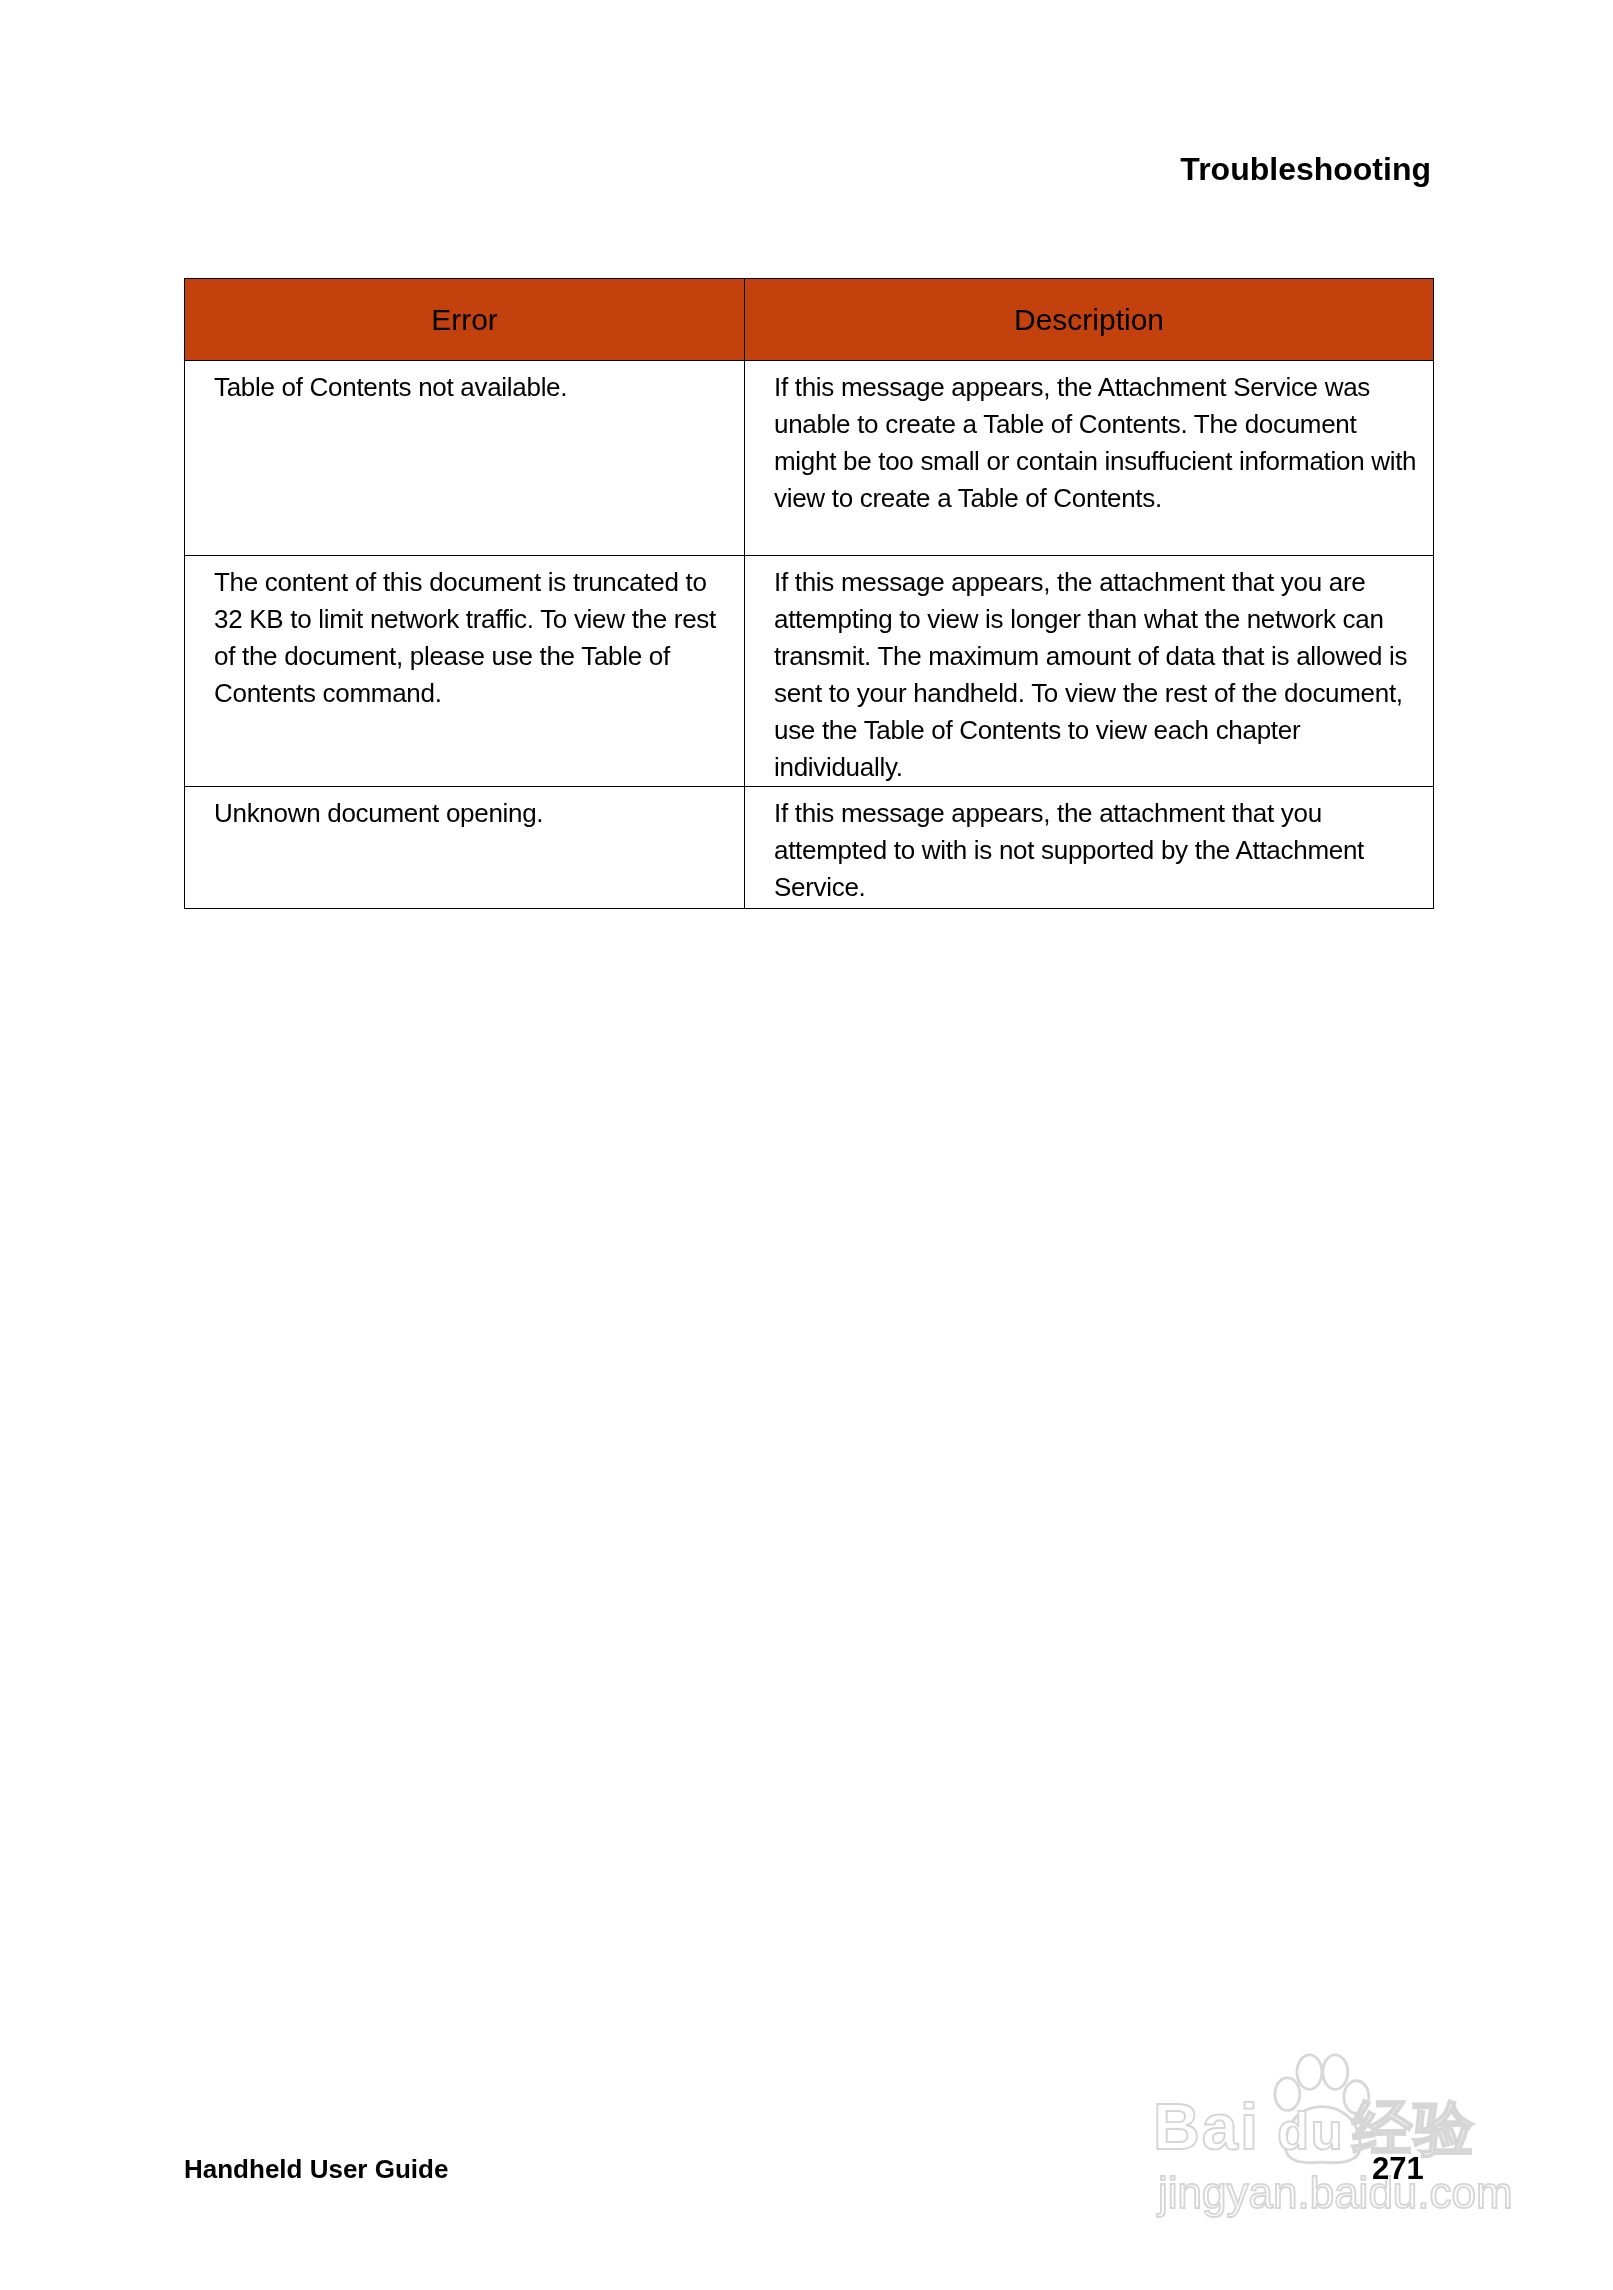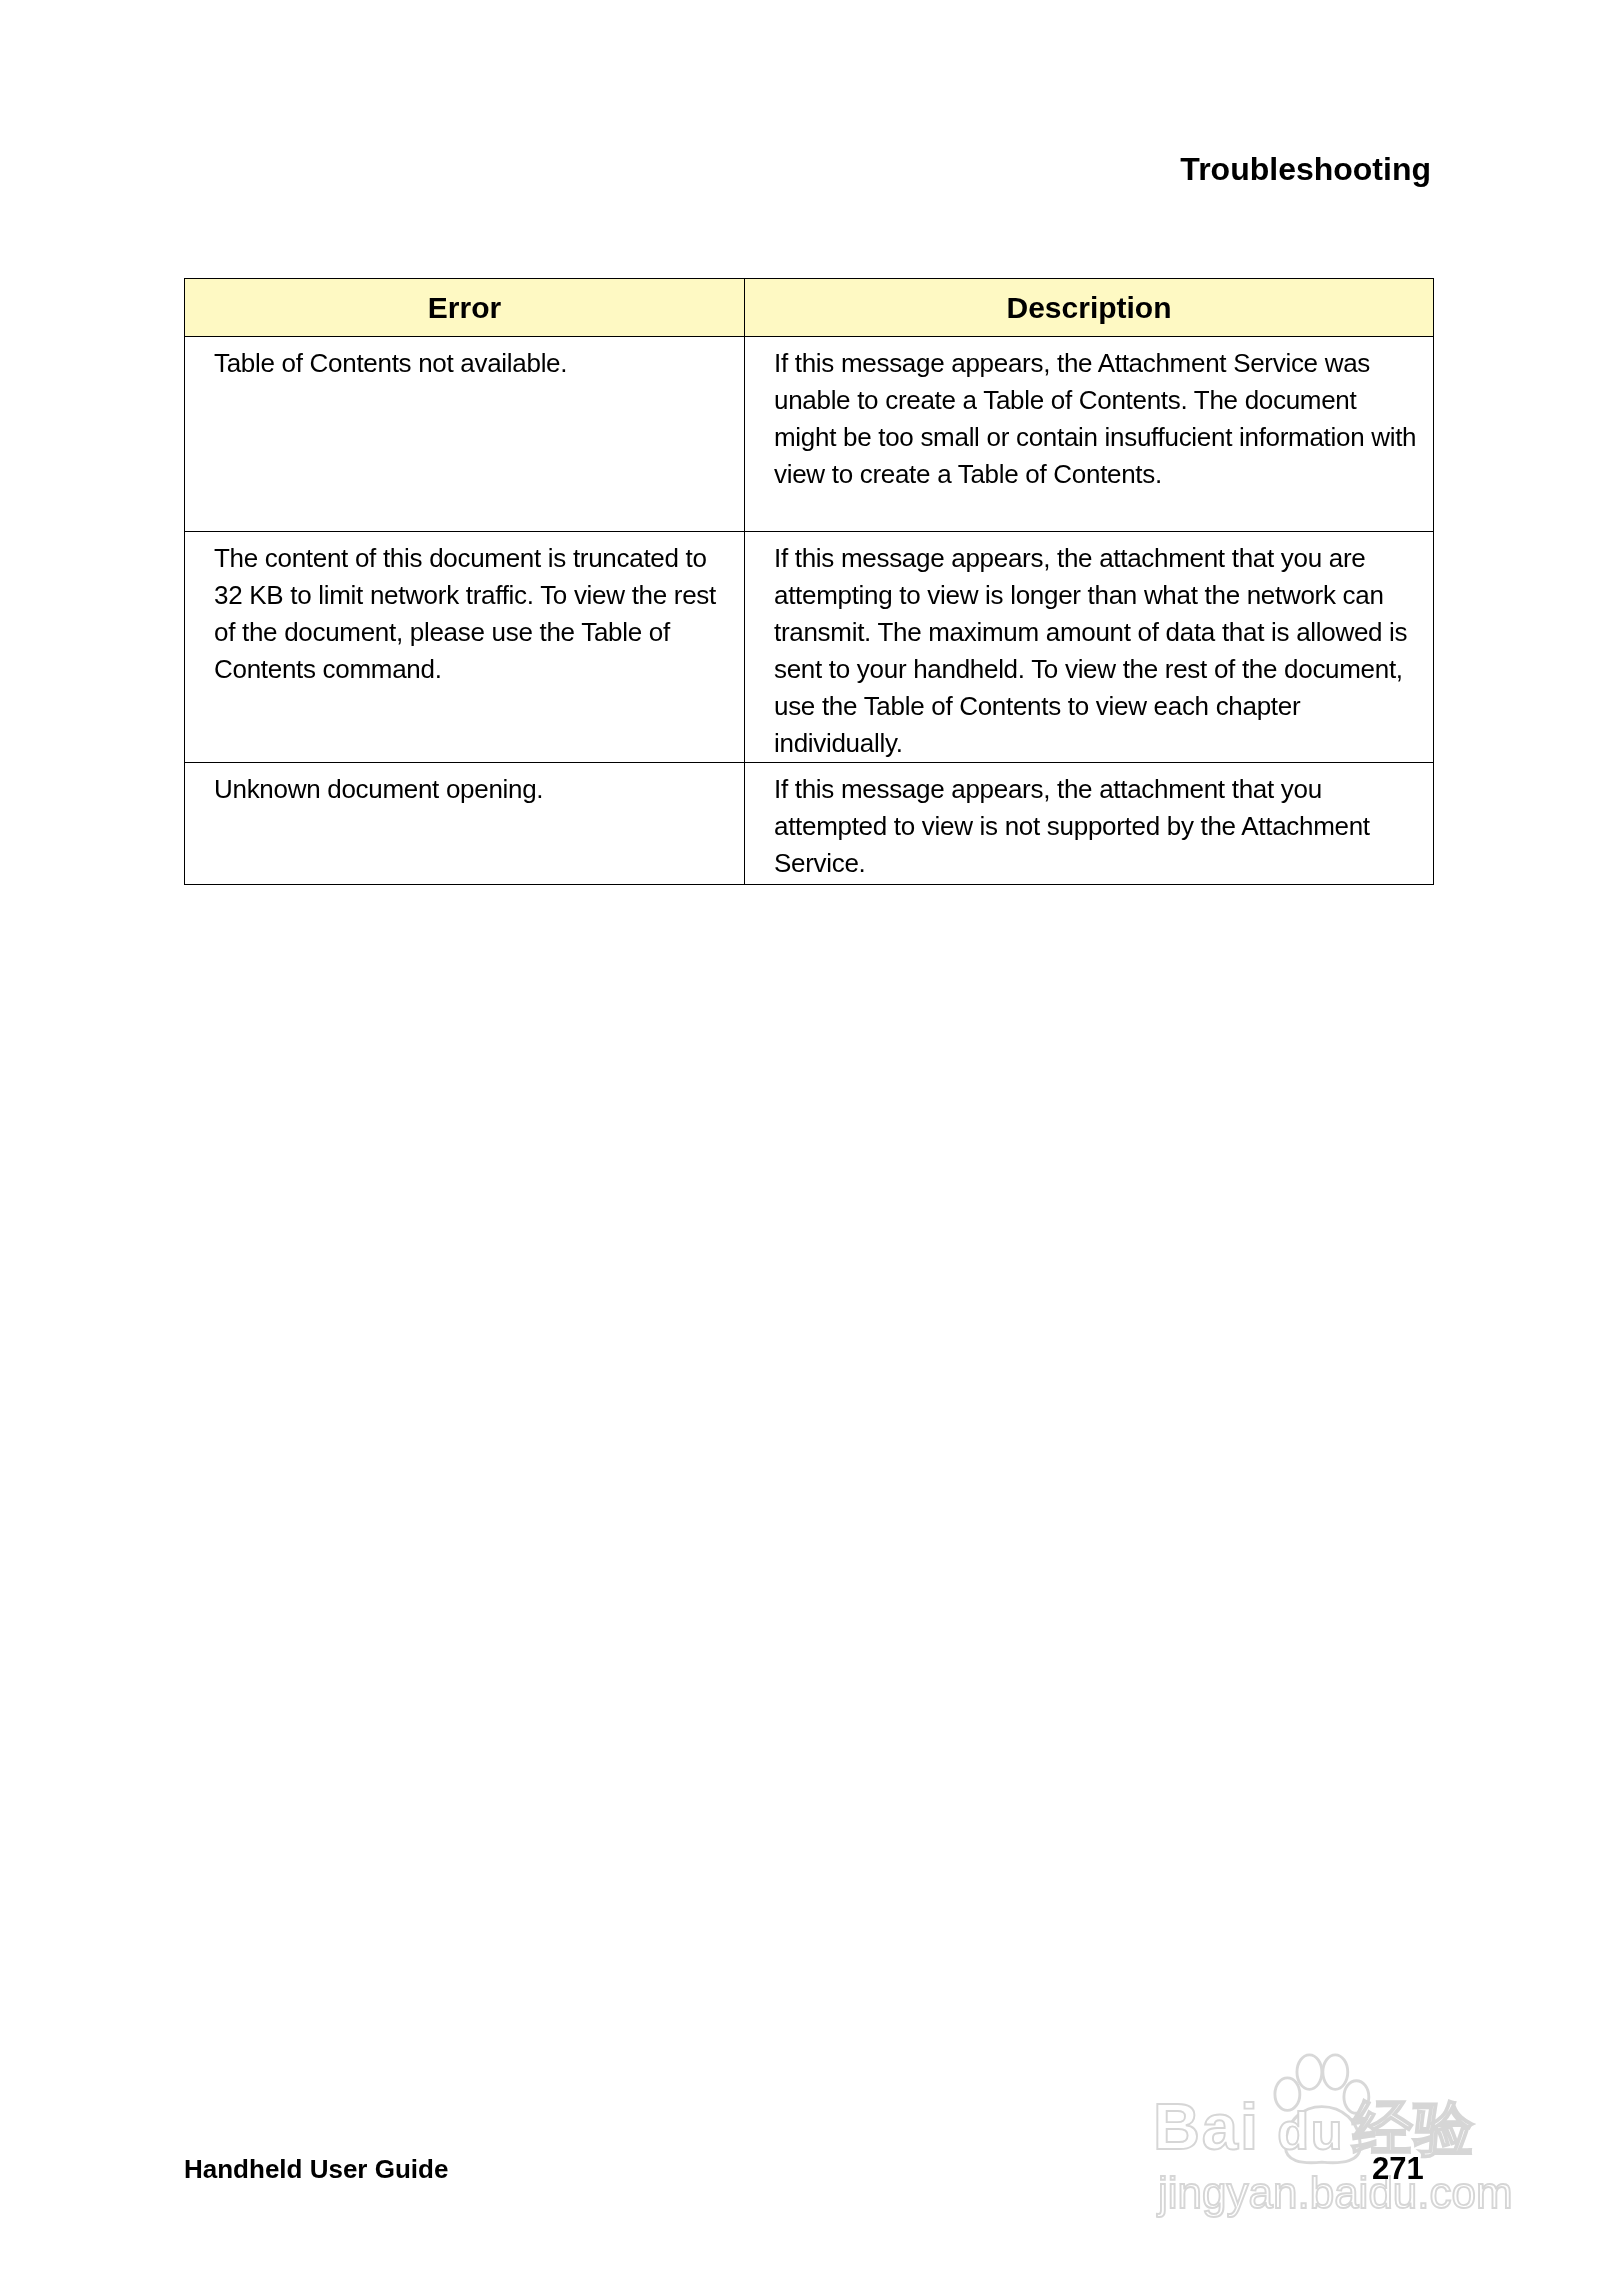--- a/index.html
+++ b/index.html
@@ -14,22 +14,22 @@
   table.err-table {
     position: absolute; left: 184px; top: 278px; width: 1249px;
     border-collapse: collapse; table-layout: fixed;
   }
   .err-table col.c1 { width: 560px; }
   .err-table col.c2 { width: 689px; }
   .err-table th, .err-table td {
     border: 1.9px solid #000; vertical-align: top; text-align: left;
   }
   .err-table th {
-    background: #fef9c3; font-weight: bold; font-size: 30px;
-    text-align: center; height: 57px; padding: 0; vertical-align: middle;
+    background: #c2410c; font-weight: normal; font-size: 30px;
+    text-align: center; height: 57px; padding: 12px; vertical-align: middle;
   }
   .err-table td {
     font-size: 26px; line-height: 37px; padding: 7.7px 15.4px 0 29px;
     letter-spacing: -0.3px;
   }
   .err-table td.desc { padding-left: 29px; padding-right: 13.4px; }
   .err-table tr.r1 td { height: 195px; }
   .err-table tr.r2 td { height: 231px; }
   .err-table tr.r3 td { height: 158px; }
   .err-table tr.r4 td { height: 120px; }
@@ -80,21 +80,21 @@
     <tr class="r1">
       <td>Table of Contents not available.</td>
       <td class="desc">If this message appears, the Attachment Service was unable to create a Table of Contents. The document might be too small or contain insuffucient information with view to create a Table of Contents.</td>
     </tr>
     <tr class="r2">
       <td>The content of this document is truncated to 32 KB to limit network traffic. To view the rest of the document, please use the Table of Contents command.</td>
       <td class="desc">If this message appears, the attachment that you are attempting to view is longer than what the network can transmit. The maximum amount of data that is allowed is sent to your handheld. To view the rest of the document, use the Table of Contents to view each chapter individually.</td>
     </tr>
     <tr class="r5">
       <td>Unknown document opening.</td>
-      <td class="desc">If this message appears, the attachment that you attempted to view is not supported by the Attachment Service.</td>
+      <td class="desc">If this message appears, the attachment that you attempted to with is not supported by the Attachment Service.</td>
     </tr>
   </tbody>
 </table>
 
 <div class="footer-title">Handheld User Guide</div>
 
 <div class="watermark">
   <svg class="wm-paw" viewBox="0 0 110 120">
     <g fill="#ffffff" stroke="#d8d8d8" stroke-width="3">
       <ellipse cx="22" cy="45" rx="13" ry="17"></ellipse>

